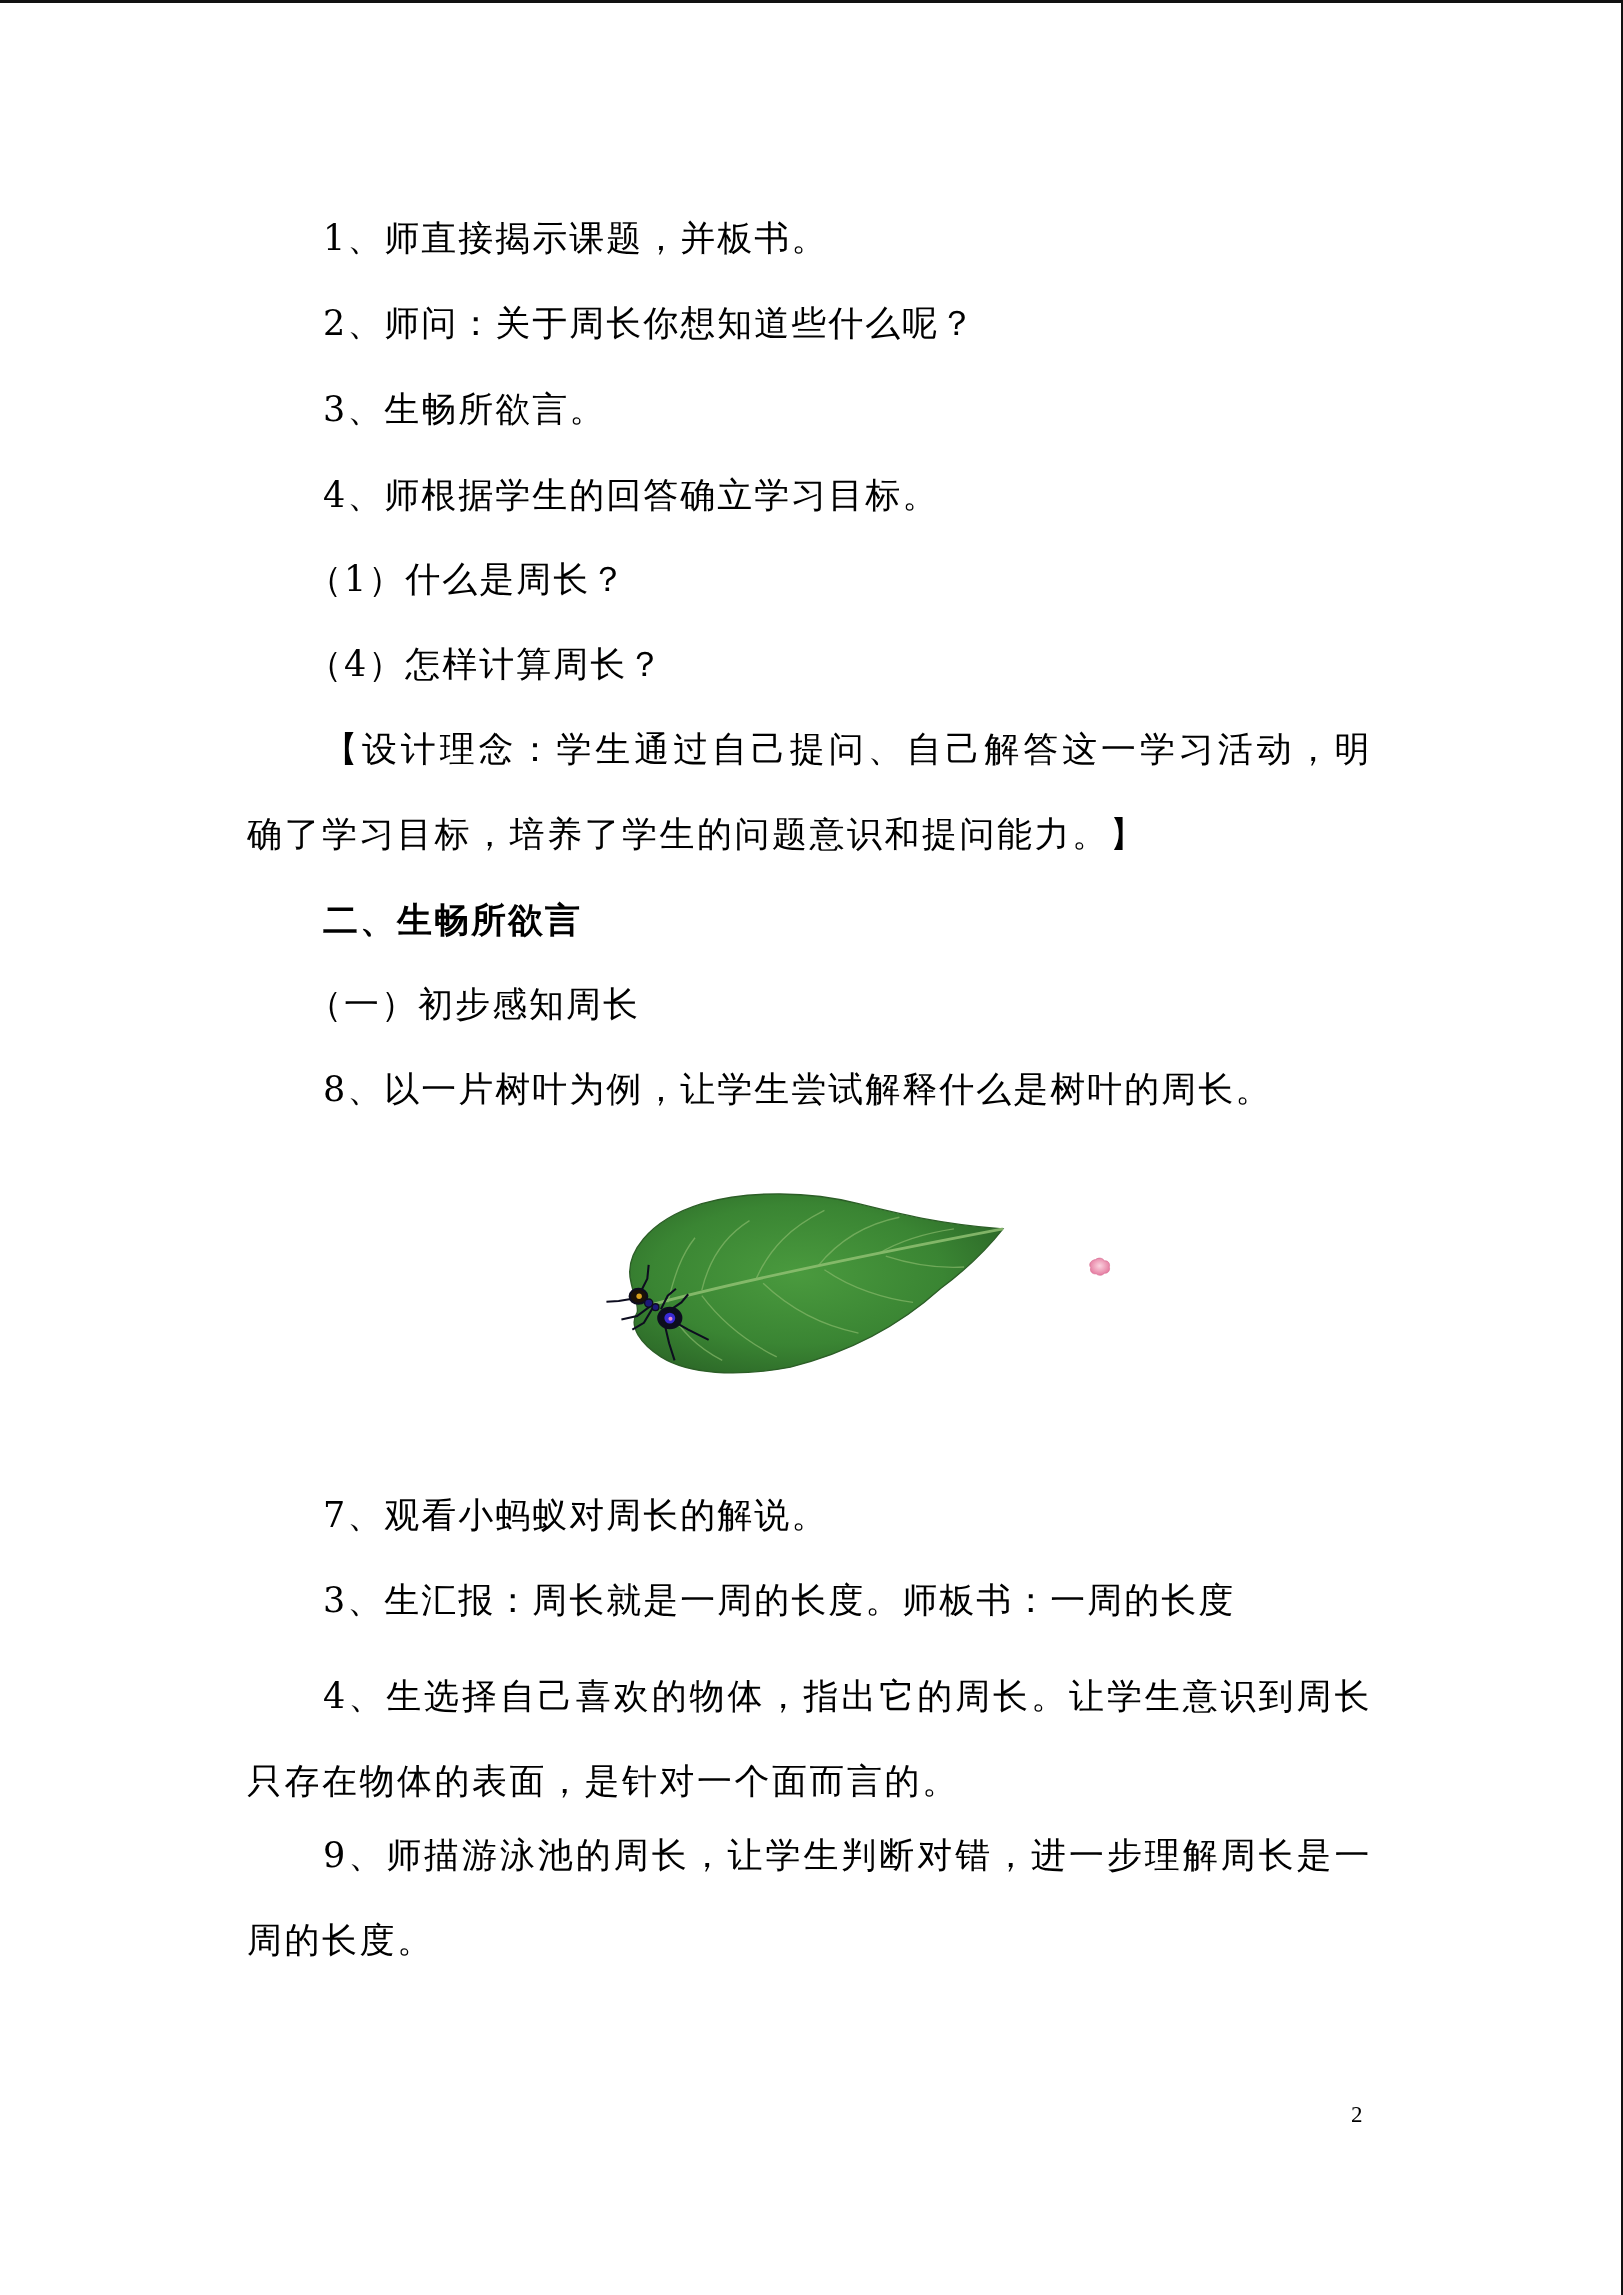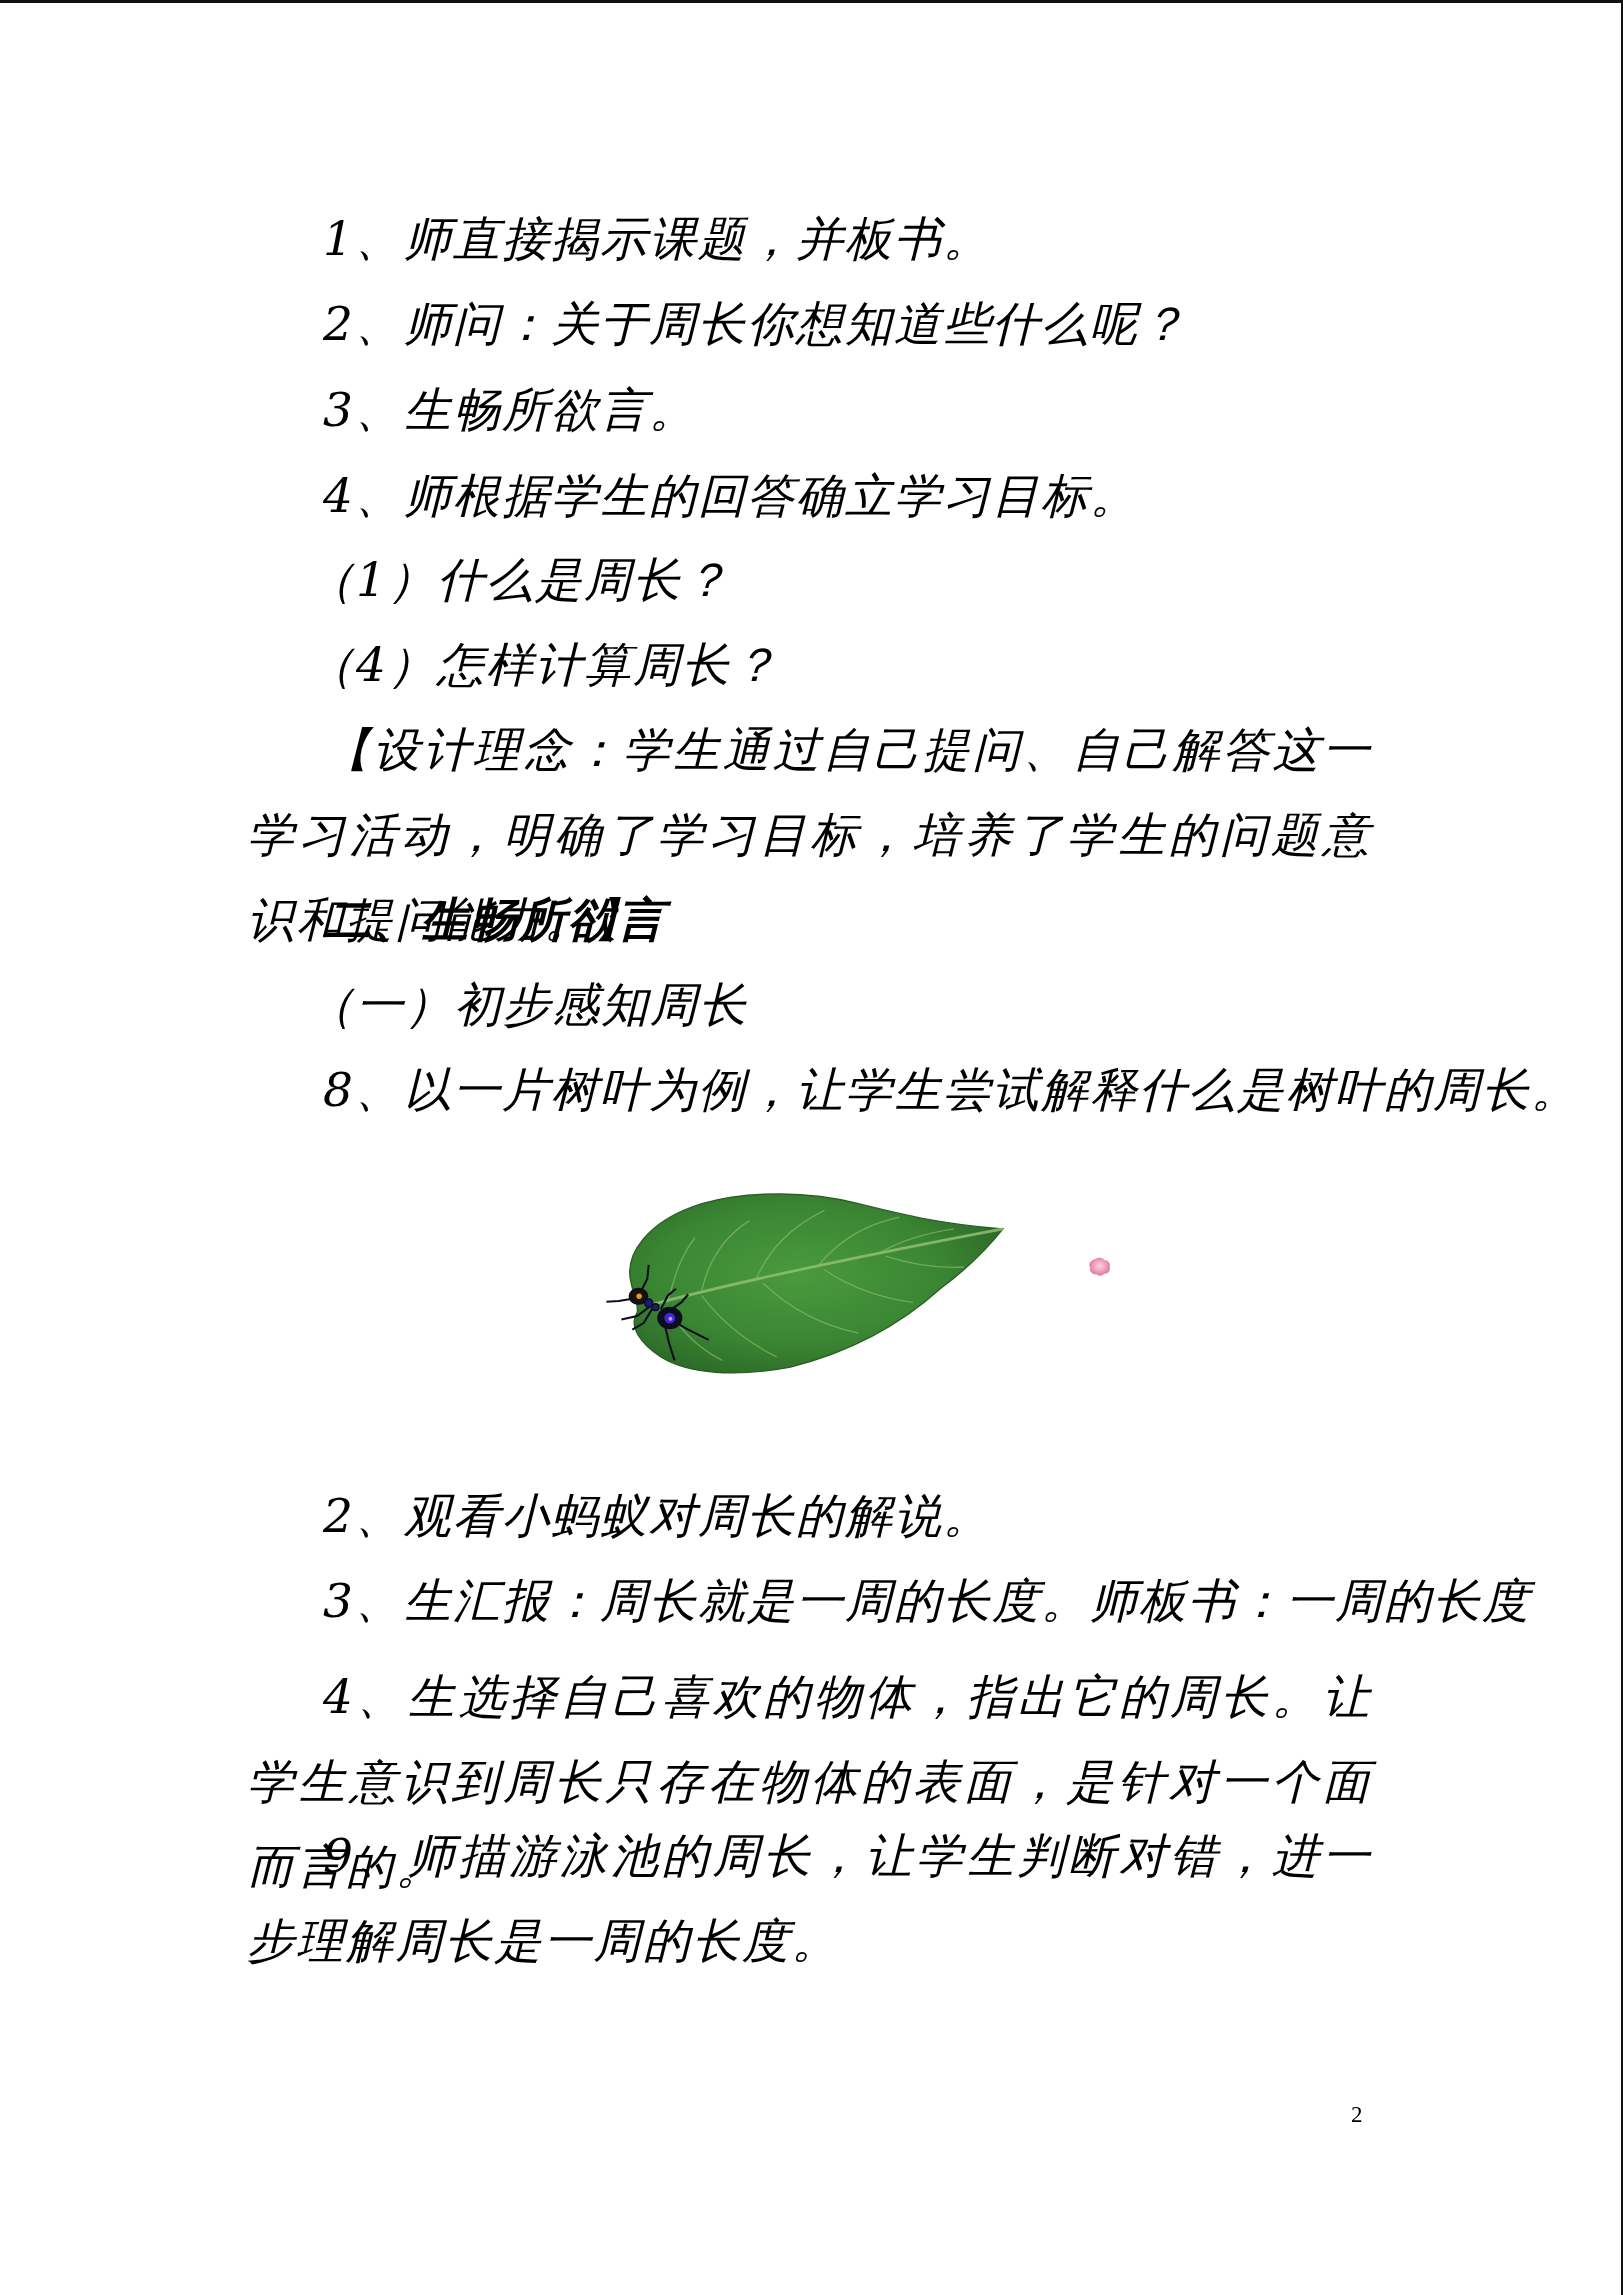--- a/index.html
+++ b/index.html
@@ -24,26 +24,25 @@
   .right-edge {
     position: absolute;
     top: 0; right: 0;
     width: 2px; height: 2295px;
     background: #111111;
   }
   .para {
     position: absolute;
     left: 247px;
     width: 1125px;
-    font-size: 47px;
+    font-size: 35px;
     line-height: 85px;
     height: 85px;
     white-space: nowrap;
     letter-spacing: 2px;
-    font-style: italic;
   }
   .para.indent { text-indent: 76px; }
   .para.sub-indent { text-indent: 60px; }
   .para.wrap {
     white-space: normal;
     height: 170px;
     text-align: justify;
     text-align-last: left;
     letter-spacing: 2.5px;
   }
@@ -141,19 +140,19 @@
                C 752 124, 758 124, 761 129
                C 766 128, 770 133, 768 138
                C 770 143, 766 148, 761 147
                C 758 151, 752 151, 749 148
                C 743 149, 739 144, 741 139
                C 737 134, 741 128, 748 127 Z" fill="url(#flowerGrad)" stroke="#d86d93" stroke-width="1"></path>
     </g>
   </svg>
 </div>
 
-<div class="para indent" style="top:1473px">2、观看小蚂蚁对周长的解说。</div>
+<div class="para indent" style="top:1473px">7、观看小蚂蚁对周长的解说。</div>
 <div class="para indent" style="top:1558px">3、生汇报：周长就是一周的长度。师板书：一周的长度</div>
 <div class="para indent wrap" style="top:1654px">4、生选择自己喜欢的物体，指出它的周长。让学生意识到周长只存在物体的表面，是针对一个面而言的。</div>
 <div class="para indent wrap" style="top:1813px">9、师描游泳池的周长，让学生判断对错，进一步理解周长是一周的长度。</div>
 
 <div class="page-number">2</div>
 
 
 </body></html>

